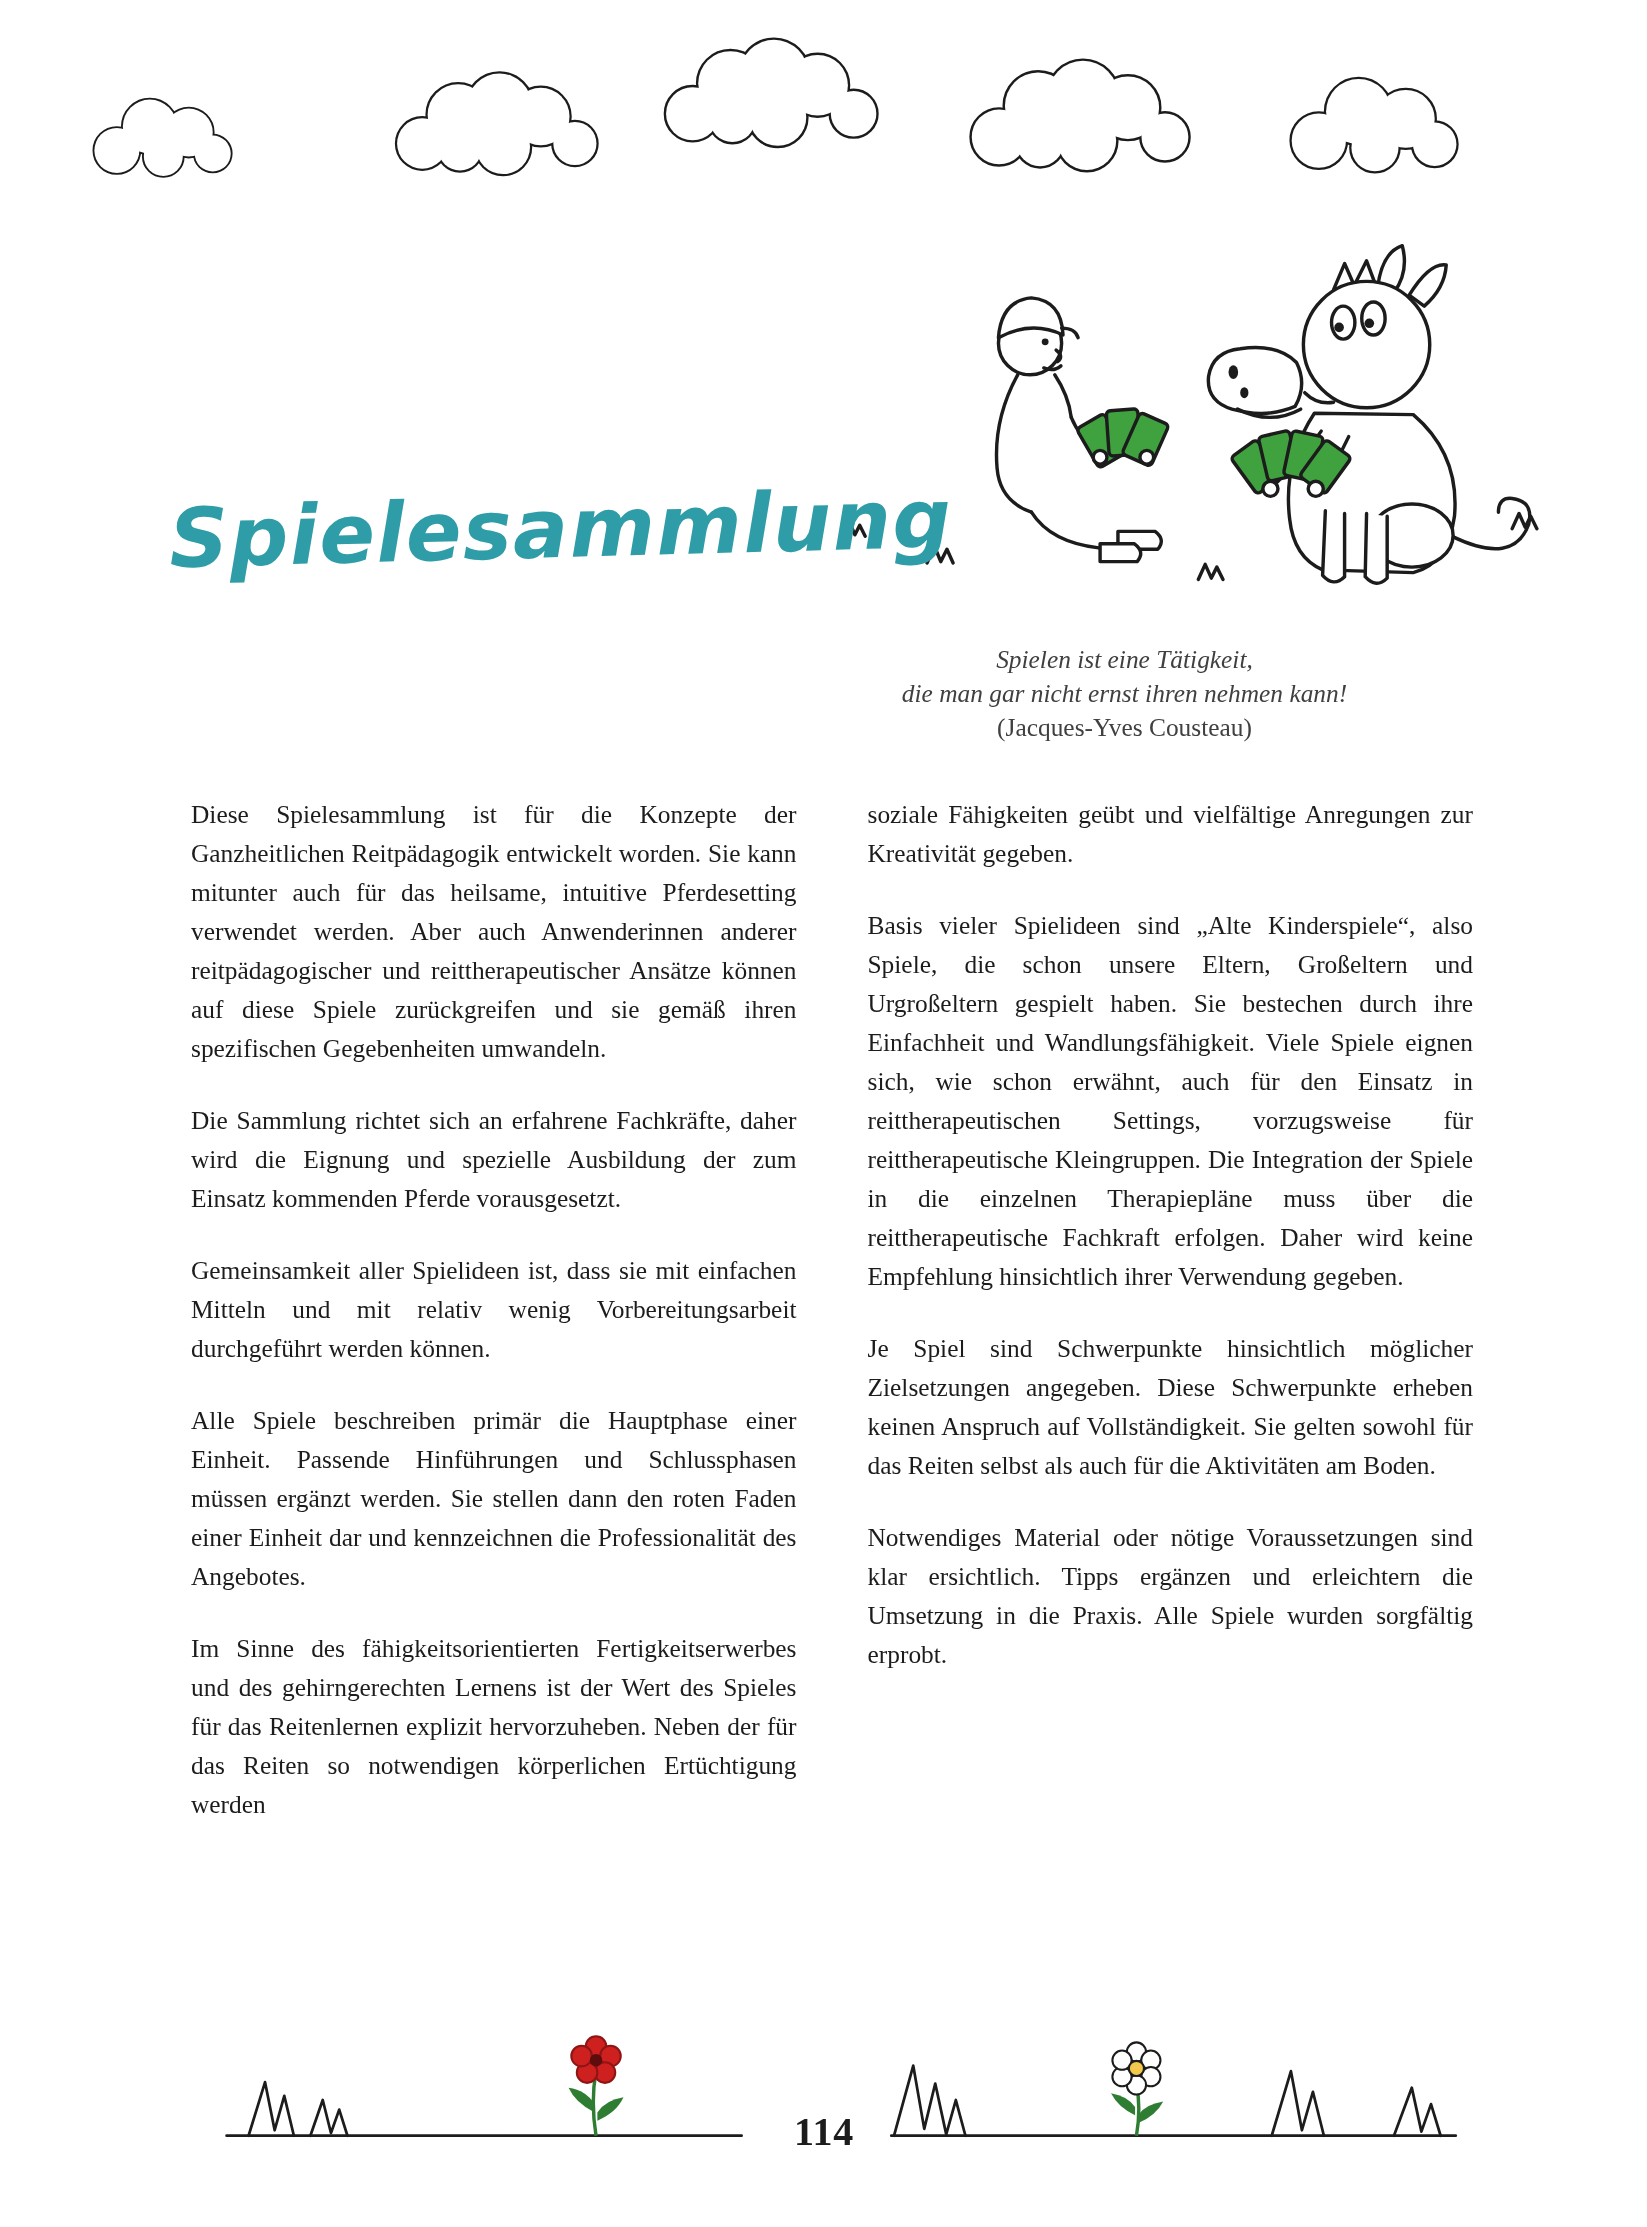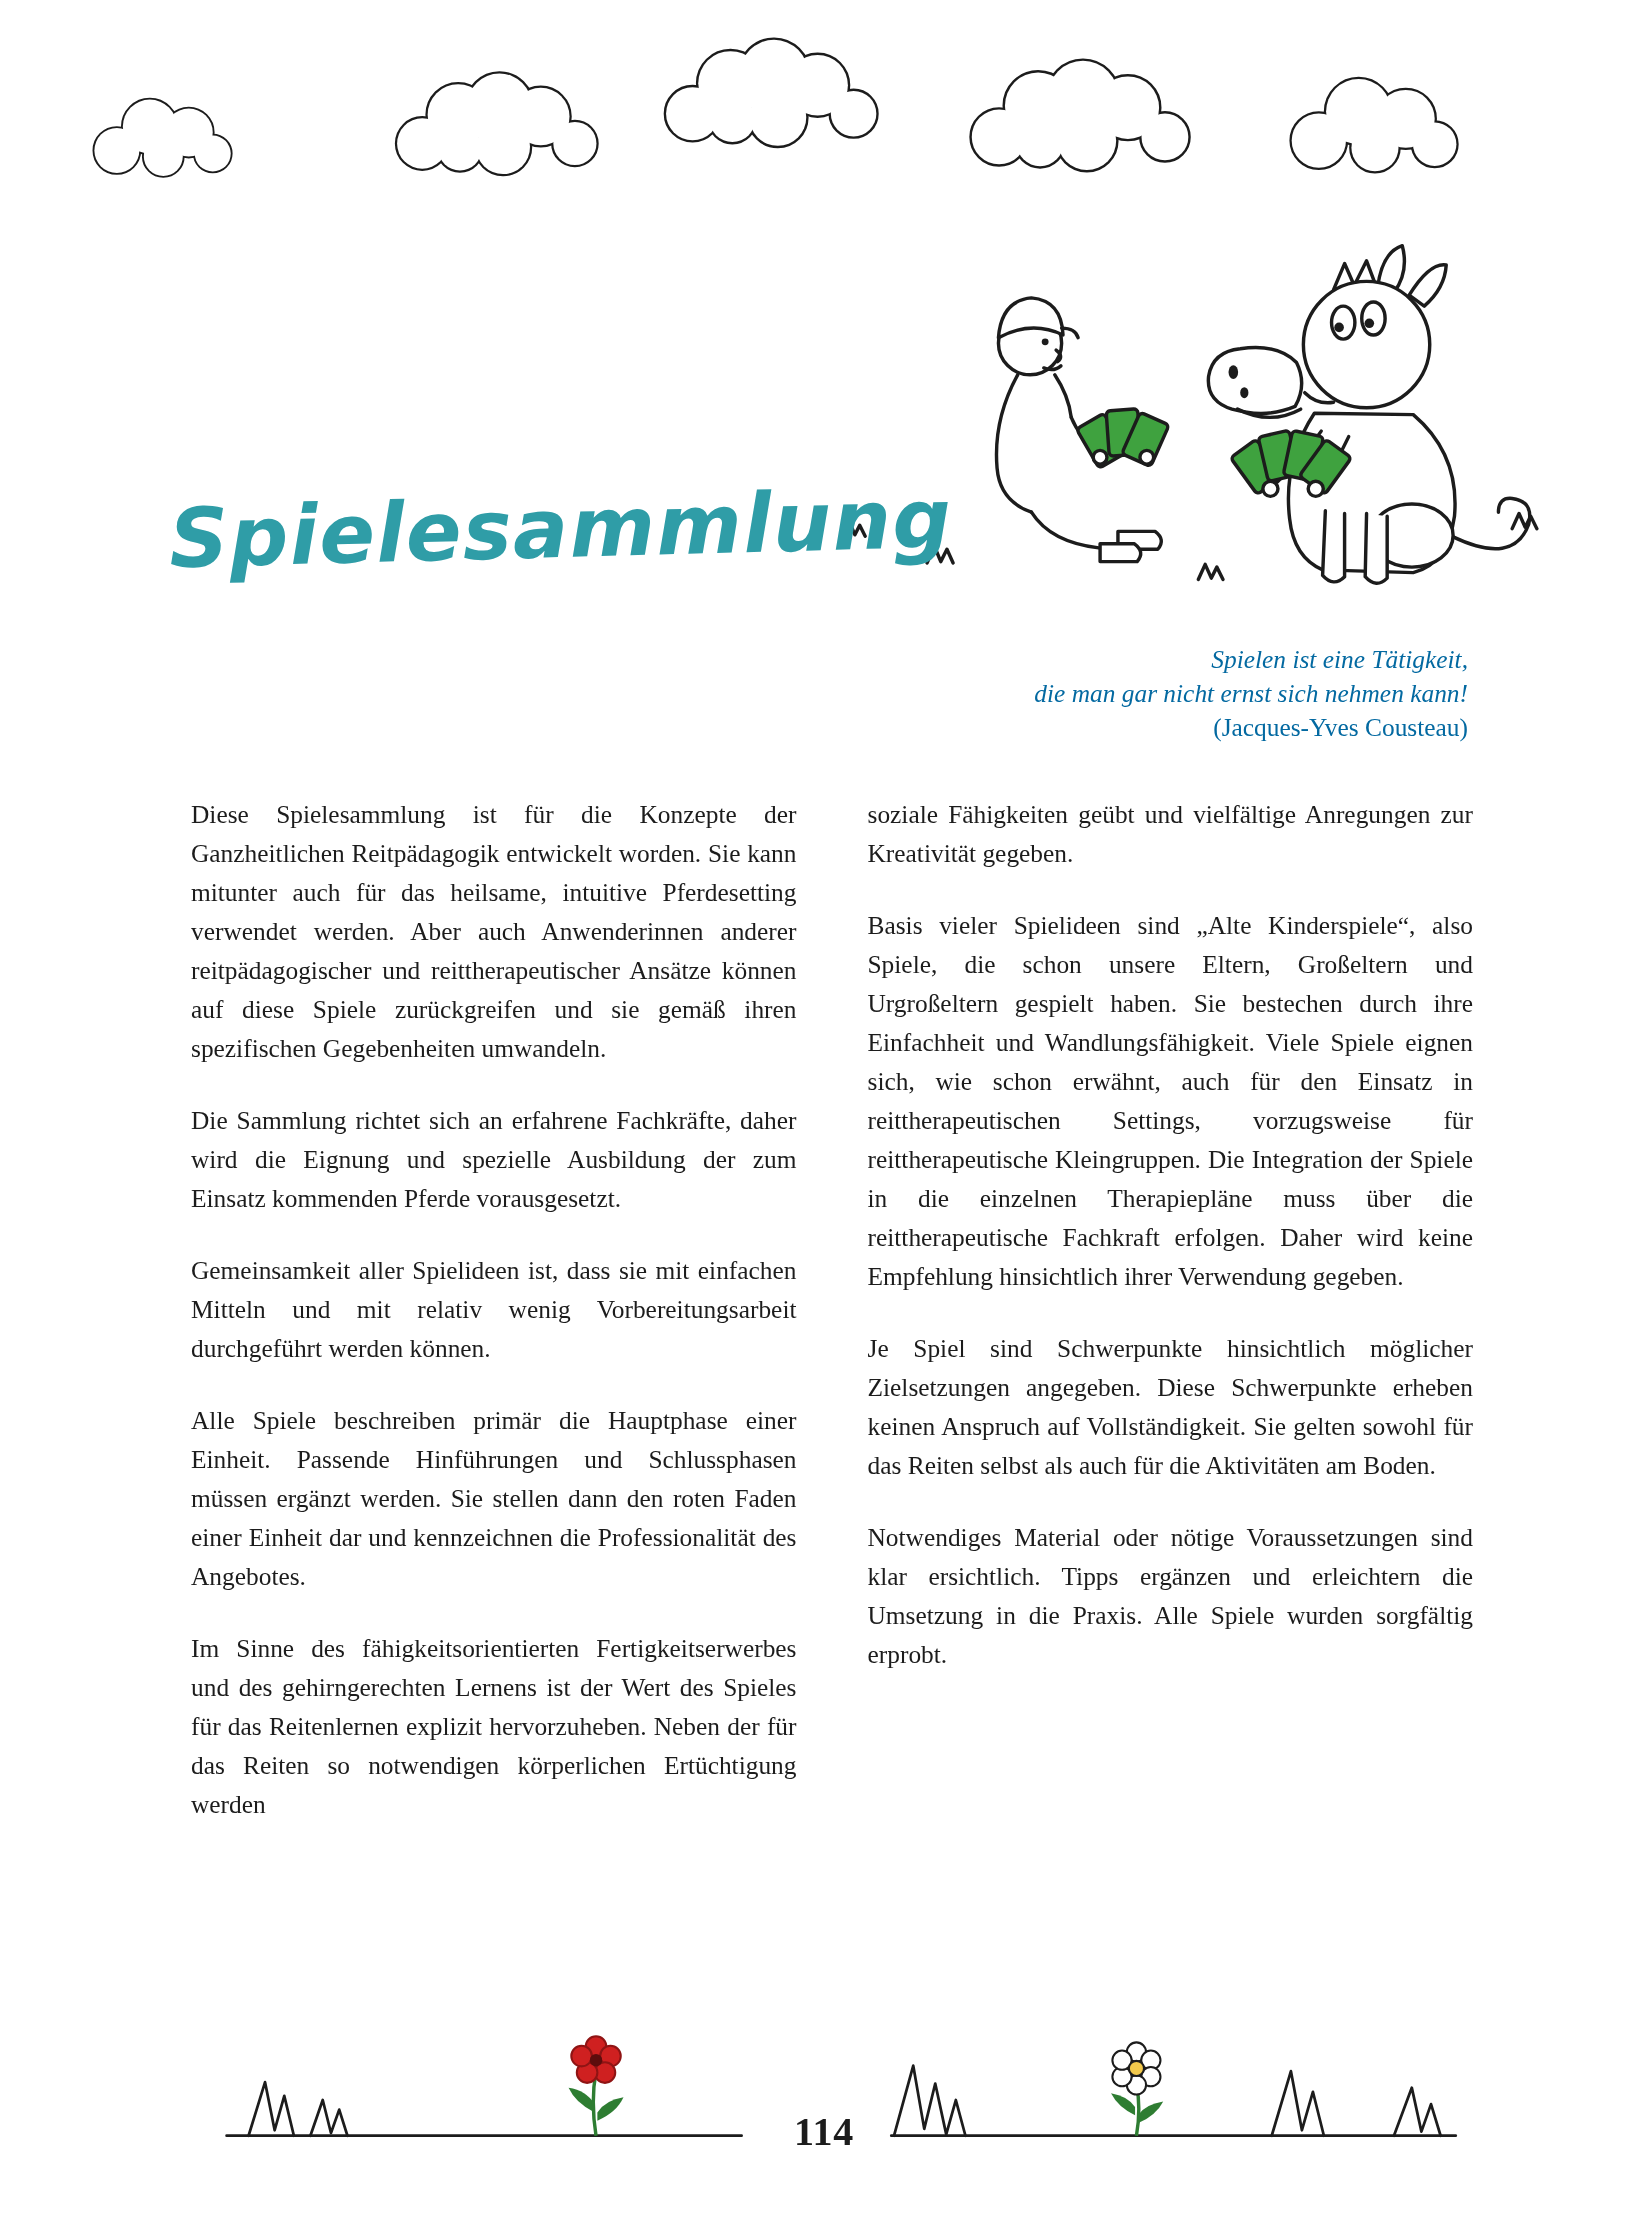--- a/index.html
+++ b/index.html
@@ -18,21 +18,21 @@
     position: absolute; top: 481px; left: 169px;
     font-family: "DejaVu Sans", sans-serif;
     font-style: italic; font-weight: bold;
     font-size: 82px; letter-spacing: 1.4px;
     color: #2f9da7;
     transform: rotate(-1.5deg);
     white-space: nowrap;
   }
   .quote {
     position: absolute; top: 642px; right: 180px; width: 687px;
-    text-align: right; font-size: 25.4px; line-height: 34px; color: #0369a1;
+    text-align: center; font-size: 25.4px; line-height: 34px; color: #404040;
   }
   .quote .q-line { font-style: italic; }
   .quote .q-attr { font-style: normal; margin-top: 0; }
   .columns {
     position: absolute; top: 795px; left: 175px; width: 1298px;
     display: flex; gap: 55px;
   }
   .col {
     flex: 1; font-size: 25.4px; line-height: 39px;
     text-align: justify; hyphens: auto; -webkit-hyphens: auto;
@@ -167,21 +167,21 @@
       <circle cx="650" cy="362" r="11" fill="#ffffff"></circle>
       <circle cx="716" cy="362" r="11" fill="#ffffff"></circle>
     </g>
   </g>
 </svg>
 
 <div class="page-title">Spielesammlung</div>
 
 <div class="quote">
   <div class="q-line">Spielen ist eine Tätigkeit,</div>
-  <div class="q-line">die man gar nicht ernst sich nehmen kann!</div>
+  <div class="q-line">die man gar nicht ernst ihren nehmen kann!</div>
   <div class="q-attr">(Jacques-Yves Cousteau)</div>
 </div>
 
 <div class="columns">
   <div class="col">
     <p>Diese Spielesammlung ist für die Konzepte der Ganzheitlichen Reitpädagogik entwickelt worden. Sie kann mitunter auch für das heilsame, intuitive Pferdesetting verwendet werden. Aber auch Anwenderinnen anderer reitpädagogischer und reittherapeutischer Ansätze können auf diese Spiele zurückgreifen und sie gemäß ihren spezifischen Gegebenheiten umwandeln.</p>
     <p>Die Sammlung richtet sich an erfahrene Fachkräfte, daher wird die Eignung und spezielle Ausbildung der zum Einsatz kommenden Pferde vorausgesetzt.</p>
     <p>Gemeinsamkeit aller Spielideen ist, dass sie mit einfachen Mitteln und mit relativ wenig Vorbereitungsarbeit durchgeführt werden können.</p>
     <p>Alle Spiele beschreiben primär die Hauptphase einer Einheit. Passende Hinführungen und Schlussphasen müssen ergänzt werden. Sie stellen dann den roten Faden einer Einheit dar und kennzeichnen die Professionalität des Angebotes.</p>
     <p>Im Sinne des fähigkeitsorientierten Fertigkeitserwerbes und des gehirngerechten Lernens ist der Wert des Spieles für das Reitenlernen explizit hervorzuheben. Neben der für das Reiten so notwendigen körperlichen Ertüchtigung werden</p>

